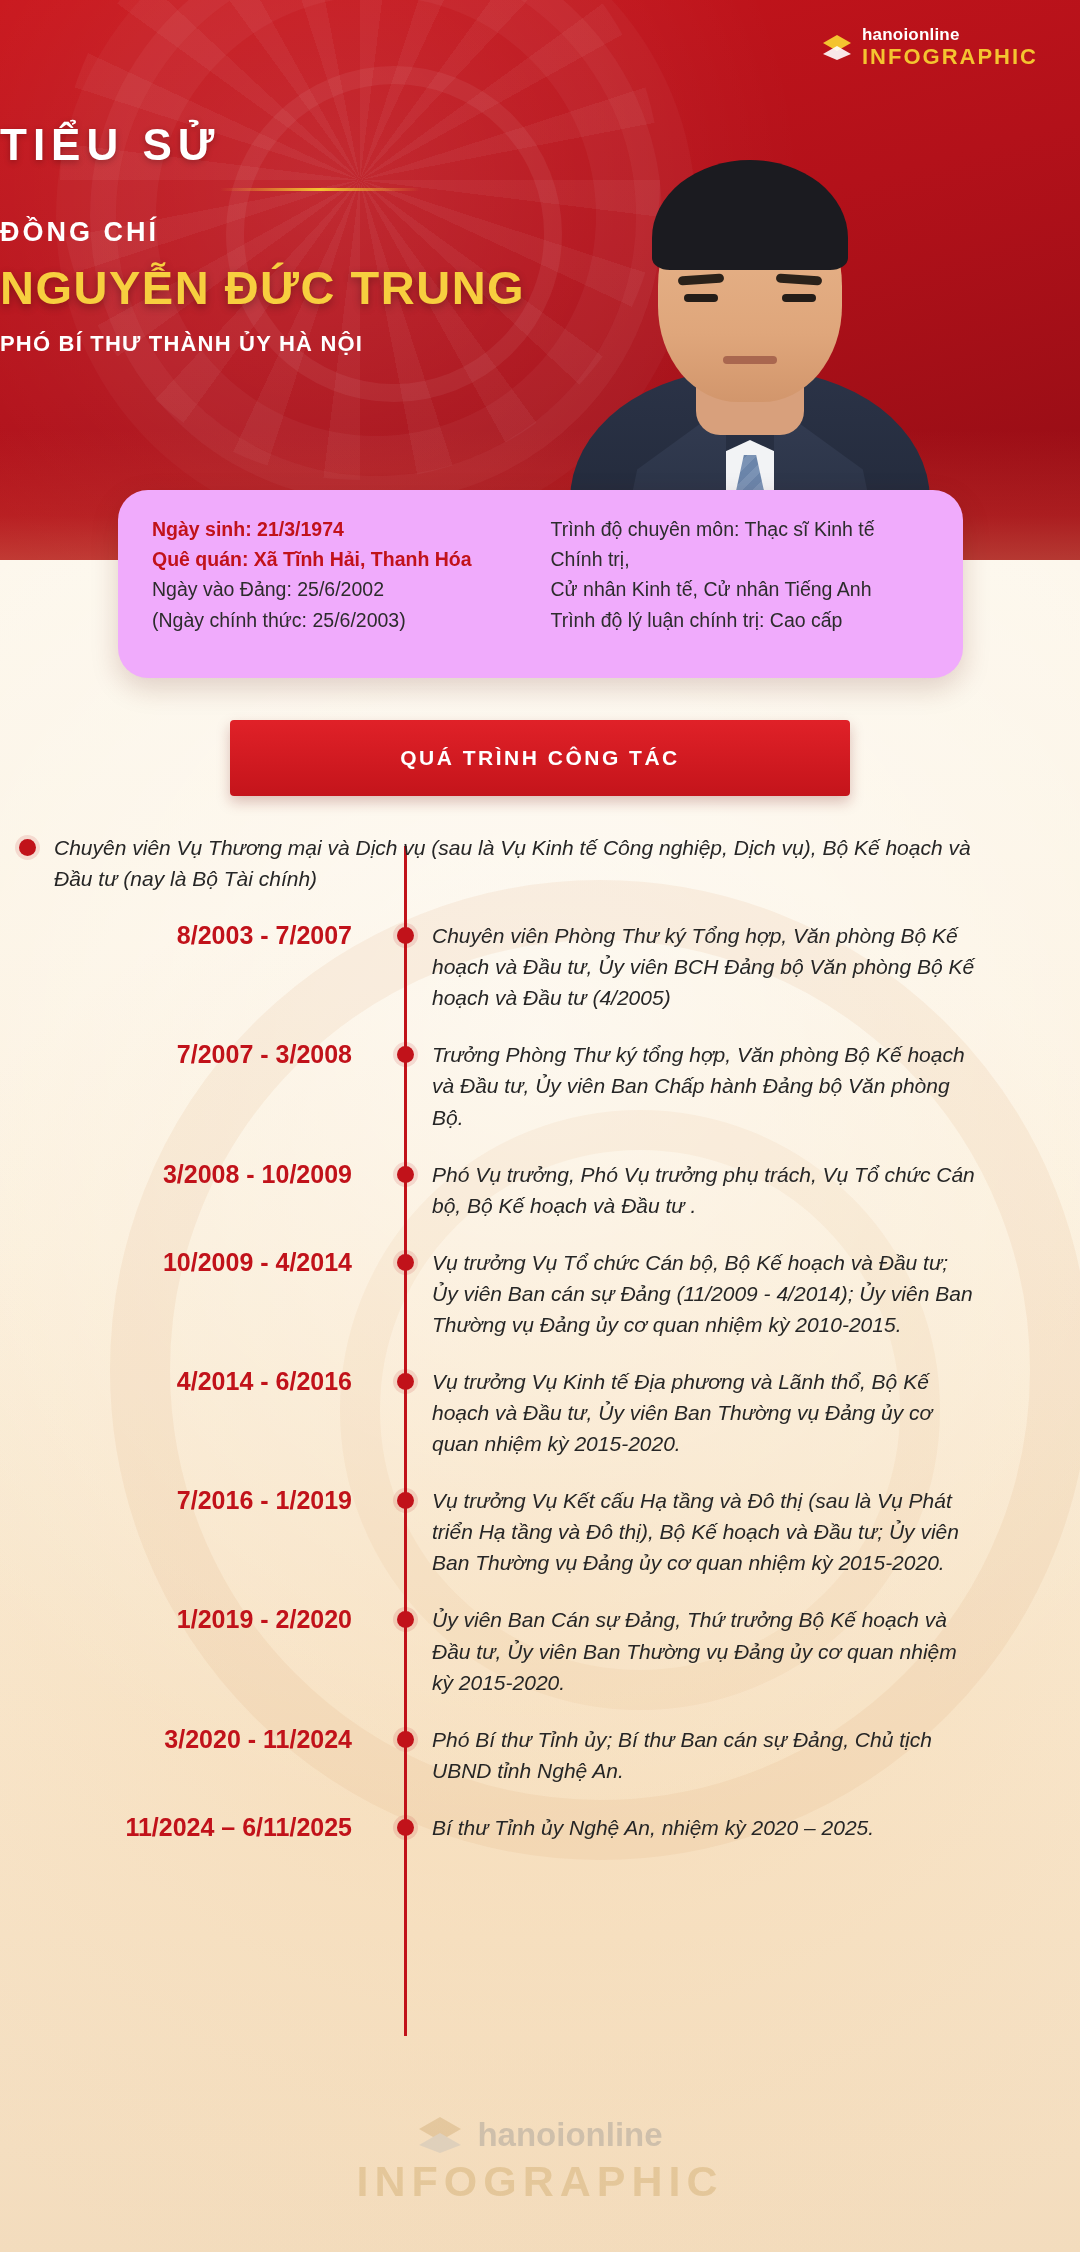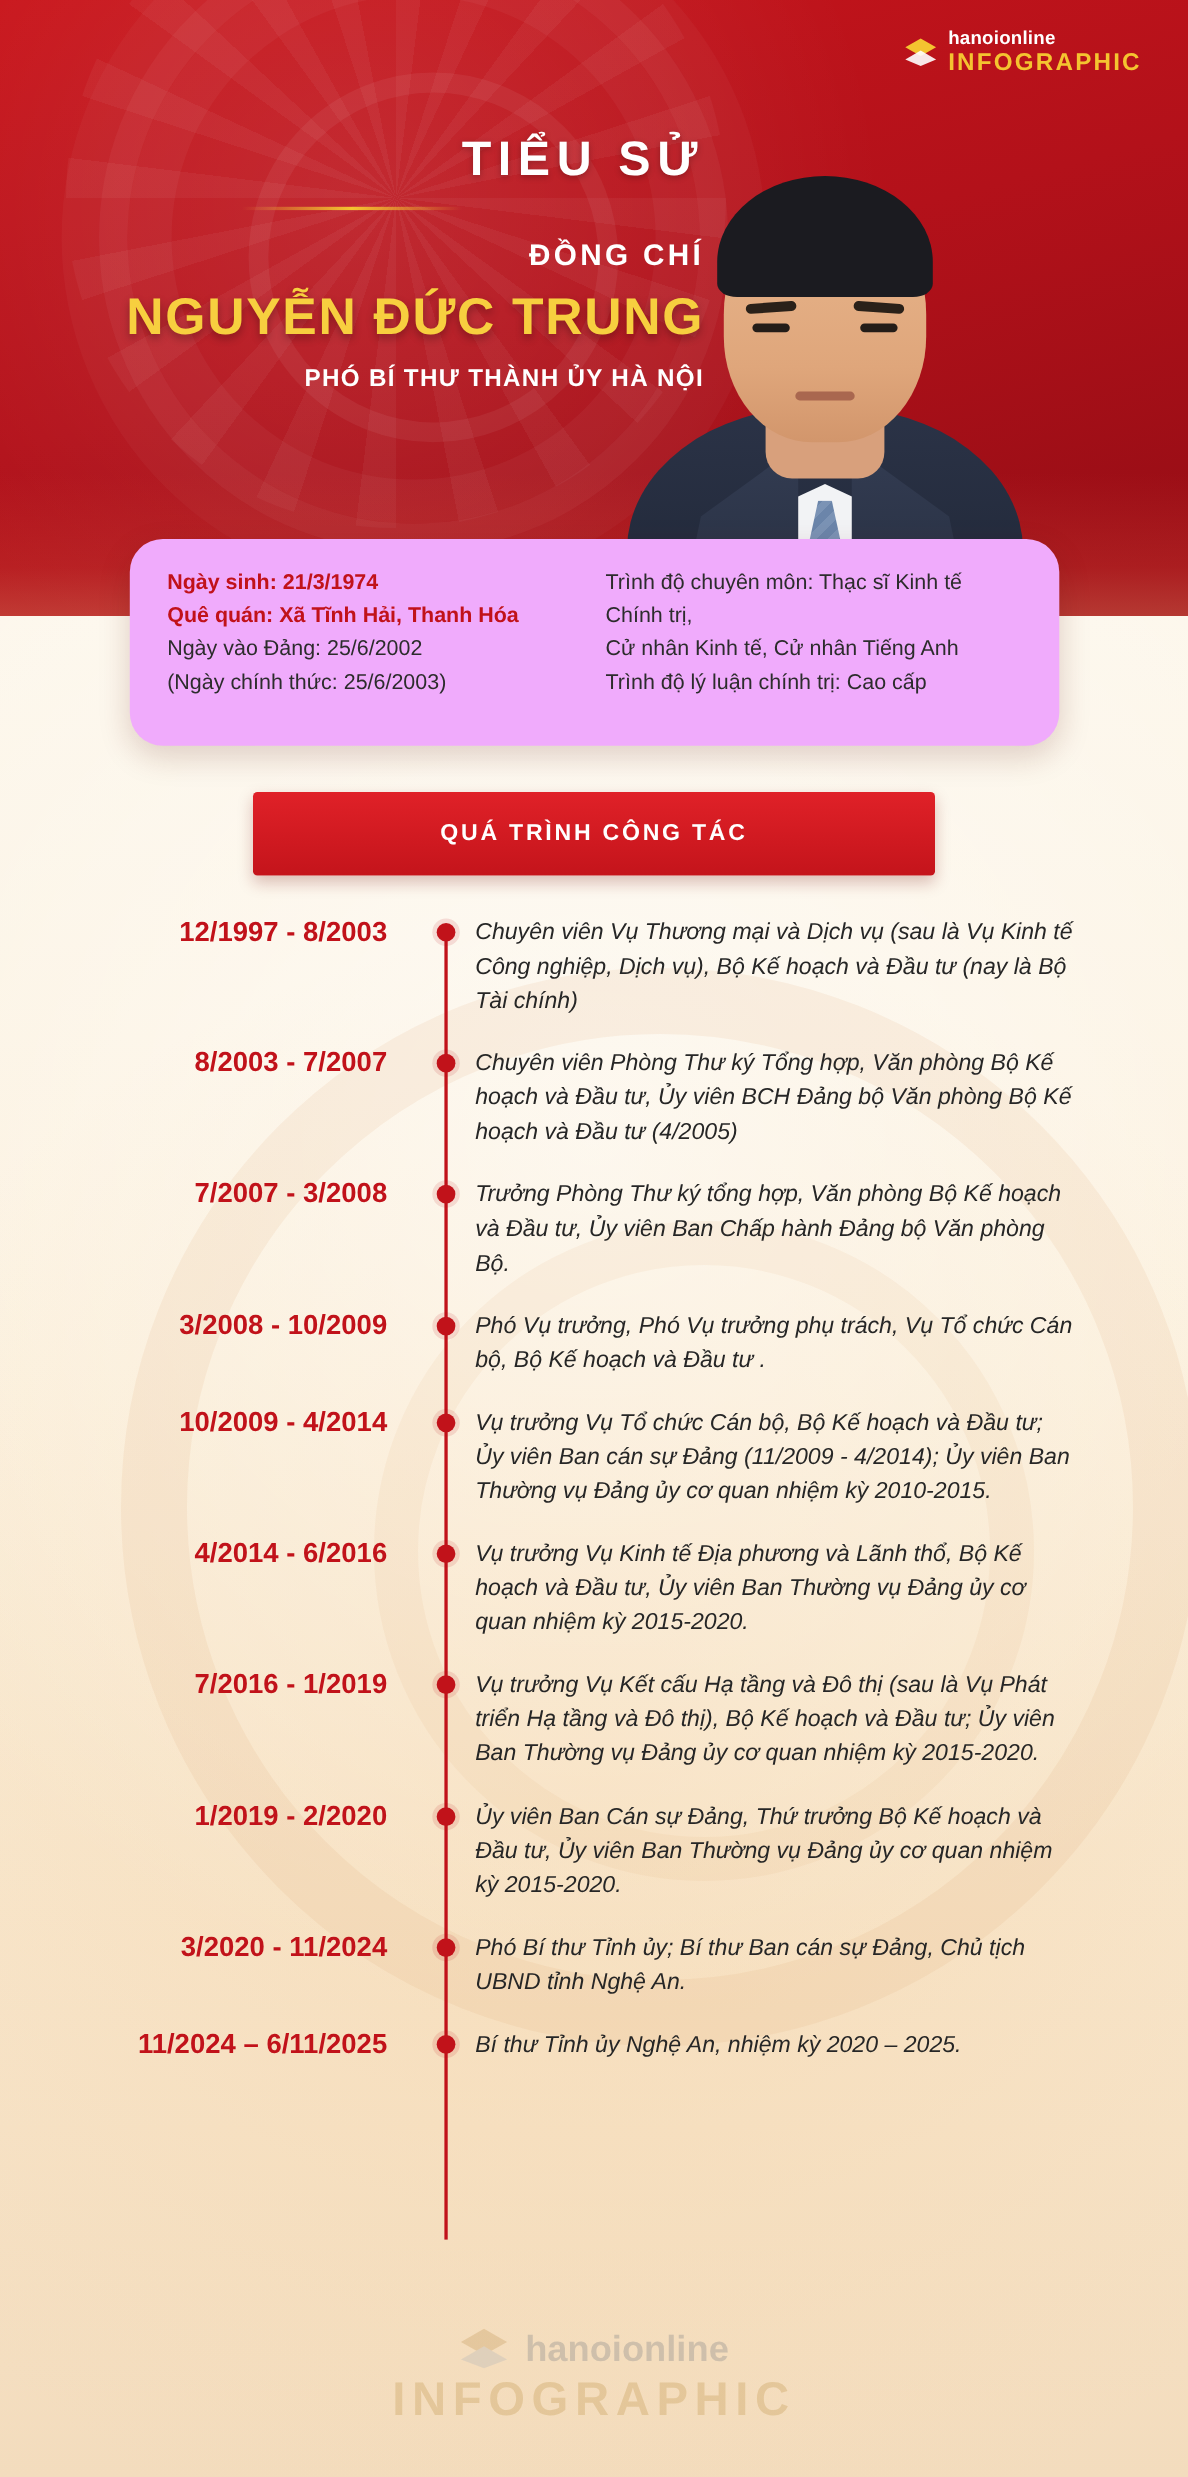--- a/index.html
+++ b/index.html
@@ -103,21 +103,21 @@
     letter-spacing: 2.0px;
     color: #f4c430;
   }
 
   
   .title-block {
     position: absolute;
     left: 0;
     top: 120px;
     width: 640px;
-    text-align: right;
+    text-align: left;
     z-index: 4;
   }
   .tieu-su {
     font-size: 44px;
     font-weight: bold;
     letter-spacing: 6px;
     color: #ffffff;
     text-shadow: 0 2px 6px rgba(0,0,0,0.25);
   }
   .title-rule {
@@ -518,21 +518,20 @@
     <div class="ribbon-tail-r"></div>
     <div class="ribbon">
       <div class="ribbon-text">QUÁ TRÌNH CÔNG TÁC</div>
     </div>
   </div>
 
   <div class="timeline">
     <div class="tl-line"></div>
 
     <div class="tl-row">
-      <div class="tl-date">12/1997 - 8/2003</div>
       <div class="tl-dotcol">
           <div class="tl-dot"></div>
         </div>
       <div class="tl-text">Chuyên viên Vụ Thương mại và Dịch vụ (sau là Vụ Kinh tế Công nghiệp, Dịch vụ), Bộ Kế hoạch và Đầu tư (nay là Bộ Tài chính)</div>
     </div>
 
     <div class="tl-row">
       <div class="tl-date">8/2003 - 7/2007</div>
       <div class="tl-dotcol">
           <div class="tl-dot"></div>

